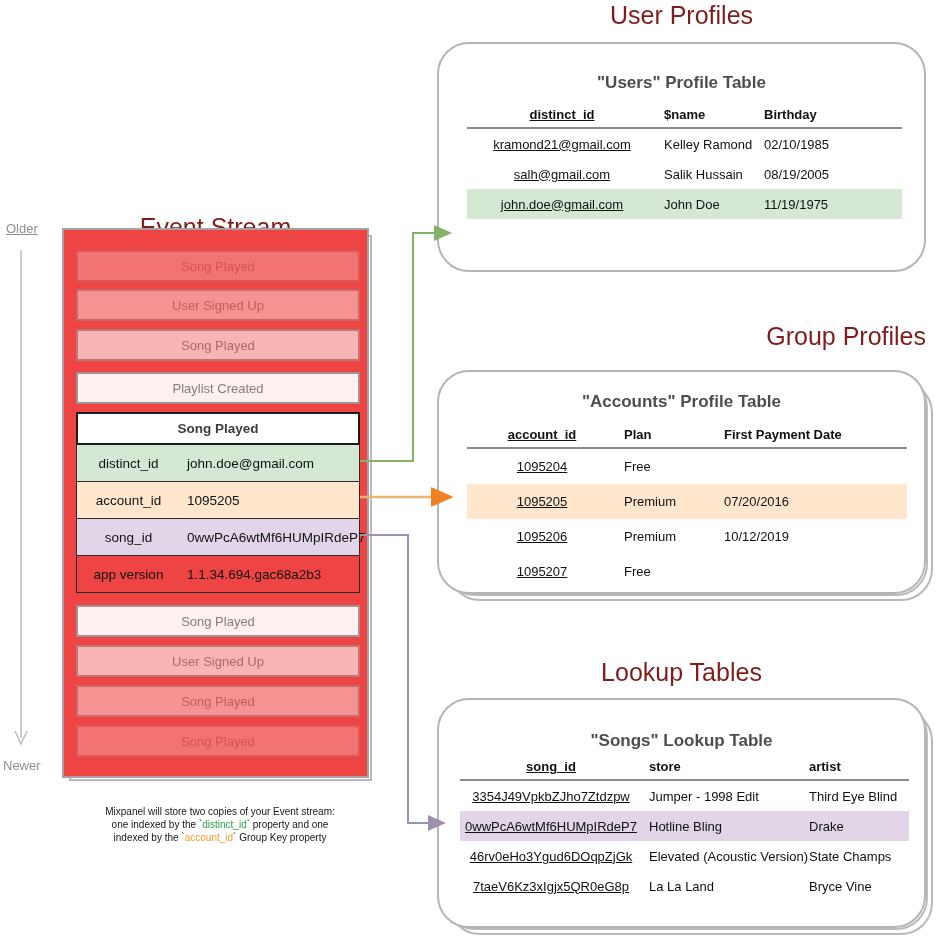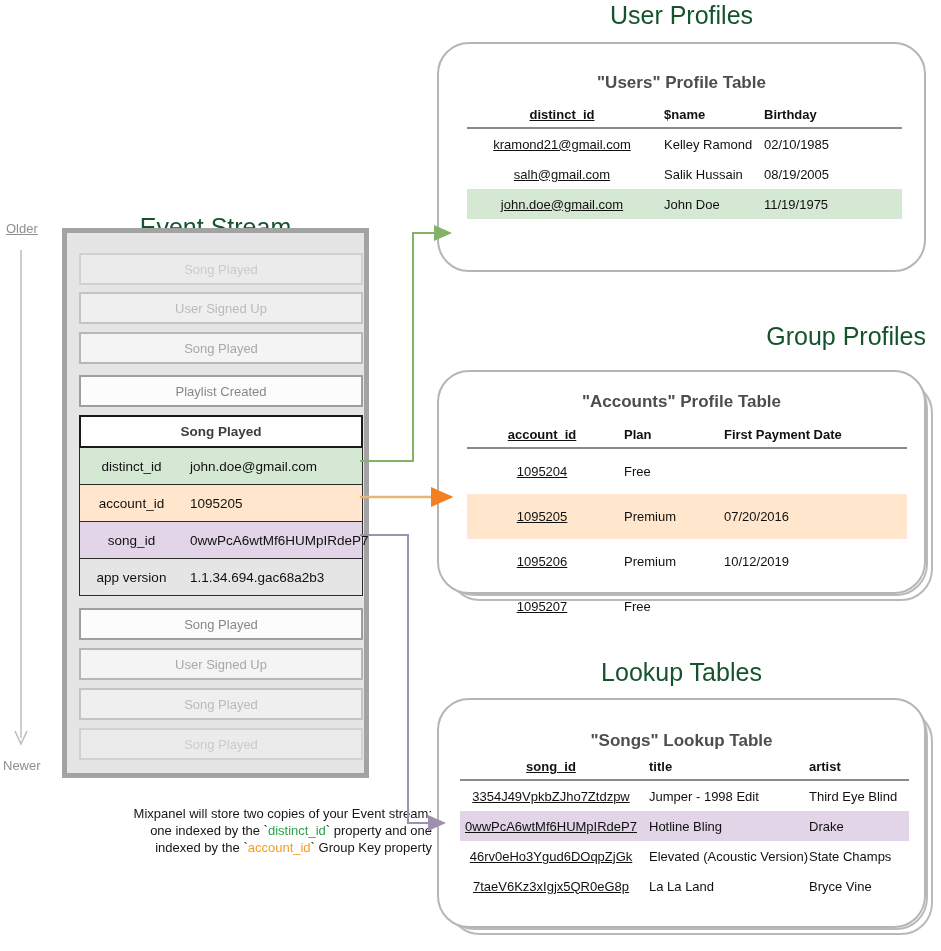--- a/index.html
+++ b/index.html
@@ -3,21 +3,21 @@
 <meta charset="utf-8">
 <style>
   html,body{margin:0;padding:0;}
   body{
     width:941px;height:951px;position:relative;background:#fff;
     font-family:"Liberation Sans", sans-serif;color:#111;overflow:hidden;
   }
   .abs{position:absolute;}
   .section-title{
     position:absolute;left:437px;width:489px;text-align:center;
-    font-size:25px;color:#14532d;
+    font-size:25px;color:#7f1d1d;
   }
   
   .card{
     position:absolute;background:#fff;border:2px solid #b5b5b5;border-radius:32px;
     box-sizing:border-box;
   }
   .card.stacked::before,.card.stacked::after{
     content:"";position:absolute;border:2px solid #b9b9b9;border-radius:32px;
     background:#fff;box-sizing:border-box;width:100%;height:100%;
   }
@@ -33,32 +33,32 @@
   .thead{border-bottom:2px solid #8a8a8a;font-weight:bold;height:27px;}
   .cell{font-size:13px;white-space:nowrap;overflow:visible;}
   .c1{text-align:center;}
   .c2{padding-left:7px;}
   .c3{padding-left:2px;}
   .idcell{text-decoration:underline;}
   .users-t{left:28px;top:58px;width:435px;}
   .users-t .trow{grid-template-columns:190px 105px 140px;height:30px;}
   .users-t .thead{height:27px;}
   .accounts-t{left:28px;top:50px;width:440px;}
-  .accounts-t .trow{grid-template-columns:150px 105px 185px;height:45px;}
+  .accounts-t .trow{grid-template-columns:150px 105px 185px;height:35px;}
   .accounts-t .thead{height:27px;}
   .songs-t{left:21px;top:54px;width:449px;}
   .songs-t .trow{grid-template-columns:182px 165px 102px;height:30px;}
   .songs-t .thead{height:27px;}
   .hl-green{background:#d5e8d4;}
   .hl-orange{background:#ffe6cc;}
   .hl-purple{background:#e1d5e7;}
   
   #stream-box{
     position:absolute;left:62px;top:228px;width:307px;height:550px;
-    border:5px solid #a3a3a3;background:#e5e5e5;box-sizing:border-box;
+    border:2px solid #a3a3a3;background:#ef4444;box-sizing:border-box;
   }
   #stream-box::before{
     content:"";position:absolute;top:5px;left:5px;width:100%;height:100%;
     border:2px solid #b9b9b9;background:#fff;z-index:-1;box-sizing:border-box;
   }
   .evt{
     position:absolute;left:12px;width:284px;height:32px;box-sizing:border-box;
     border:2px solid #999;background:#fff;color:#808080;font-size:13px;
     display:flex;align-items:center;justify-content:center;white-space:nowrap;
   }
@@ -71,22 +71,22 @@
   }
   .prop-row{
     display:grid;grid-template-columns:103px 1fr;height:37px;box-sizing:border-box;
     border:1px solid #2b2b2b;border-top:none;align-items:center;font-size:13.5px;
   }
   .prop-key{text-align:center;color:#111;}
   .prop-val{padding-left:7px;white-space:nowrap;}
   
   .stream-label{position:absolute;font-size:13px;color:#8f8f8f;}
   #caption{
-    position:absolute;left:8px;top:805px;width:424px;text-align:right;
-    font-size:13px;line-height:1.32;color:#161616;
+    position:absolute;left:8px;top:805px;width:424px;text-align:center;
+    font-size:10px;line-height:1.32;color:#161616;
   }
   .code-green{color:#2ba149;}
   .code-orange{color:#f79a1f;}
   #overlay{position:absolute;left:0;top:0;pointer-events:none;z-index:60;}
 </style>
 </head>
 <body>
 
 <div class="abs section-title" style="left:62px;width:307px;top:185px;margin-top:28px;">Event Stream</div>
 
@@ -192,21 +192,21 @@
   </div>
 </div>
 
 <div class="section-title" style="top:658px;">Lookup Tables</div>
 
 <div class="card stacked" style="left:437px;top:698px;width:489px;height:230px;">
   <div class="card-title" style="top:31px;">"Songs" Lookup Table</div>
   <div class="ptable songs-t">
     <div class="trow thead">
       <span class="cell c1 idcell">song_id</span>
-      <span class="cell c2">title</span>
+      <span class="cell c2">store</span>
       <span class="cell c3">artist</span>
     </div>
     <div class="trow">
       <span class="cell c1 idcell">3354J49VpkbZJho7Ztdzpw</span>
       <span class="cell c2">Jumper - 1998 Edit</span>
       <span class="cell c3">Third Eye Blind</span>
     </div>
     <div class="trow hl-purple">
       <span class="cell c1 idcell">0wwPcA6wtMf6HUMpIRdeP7</span>
       <span class="cell c2">Hotline Bling</span>

